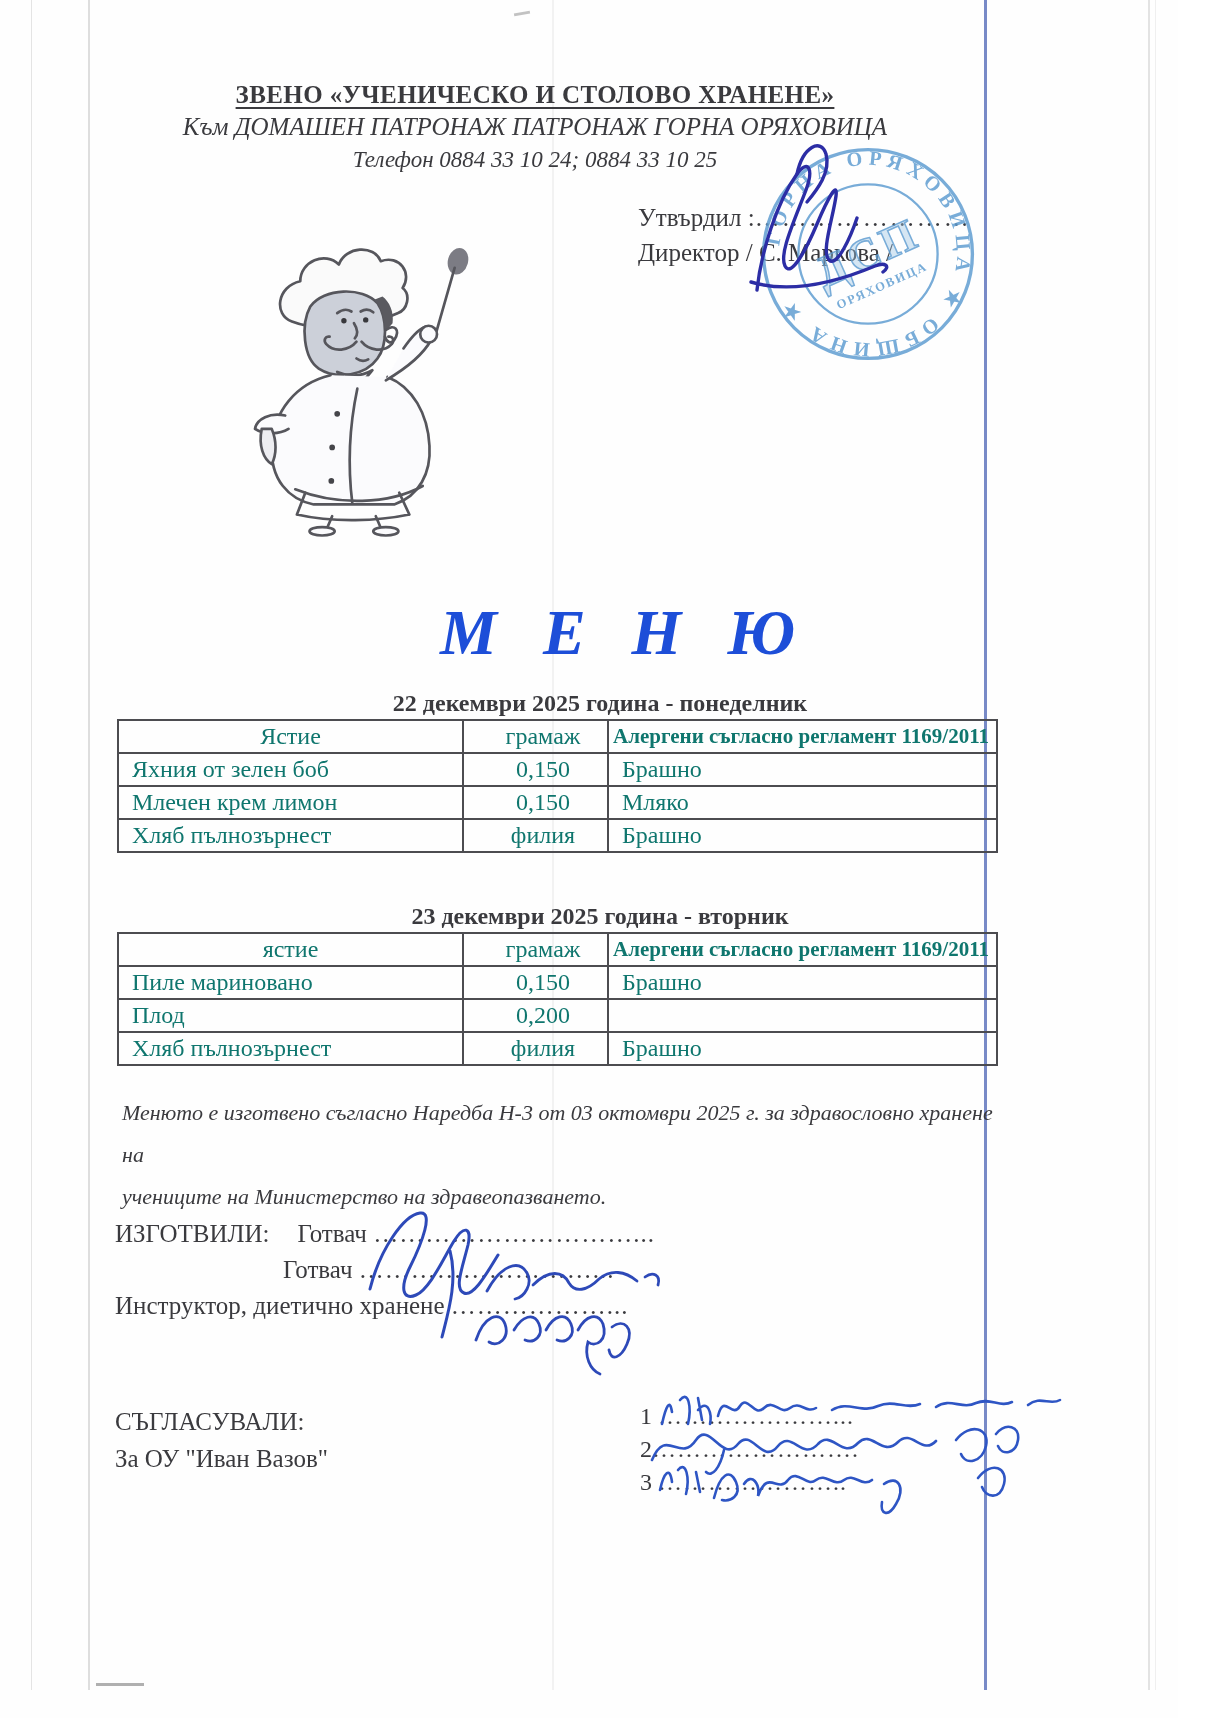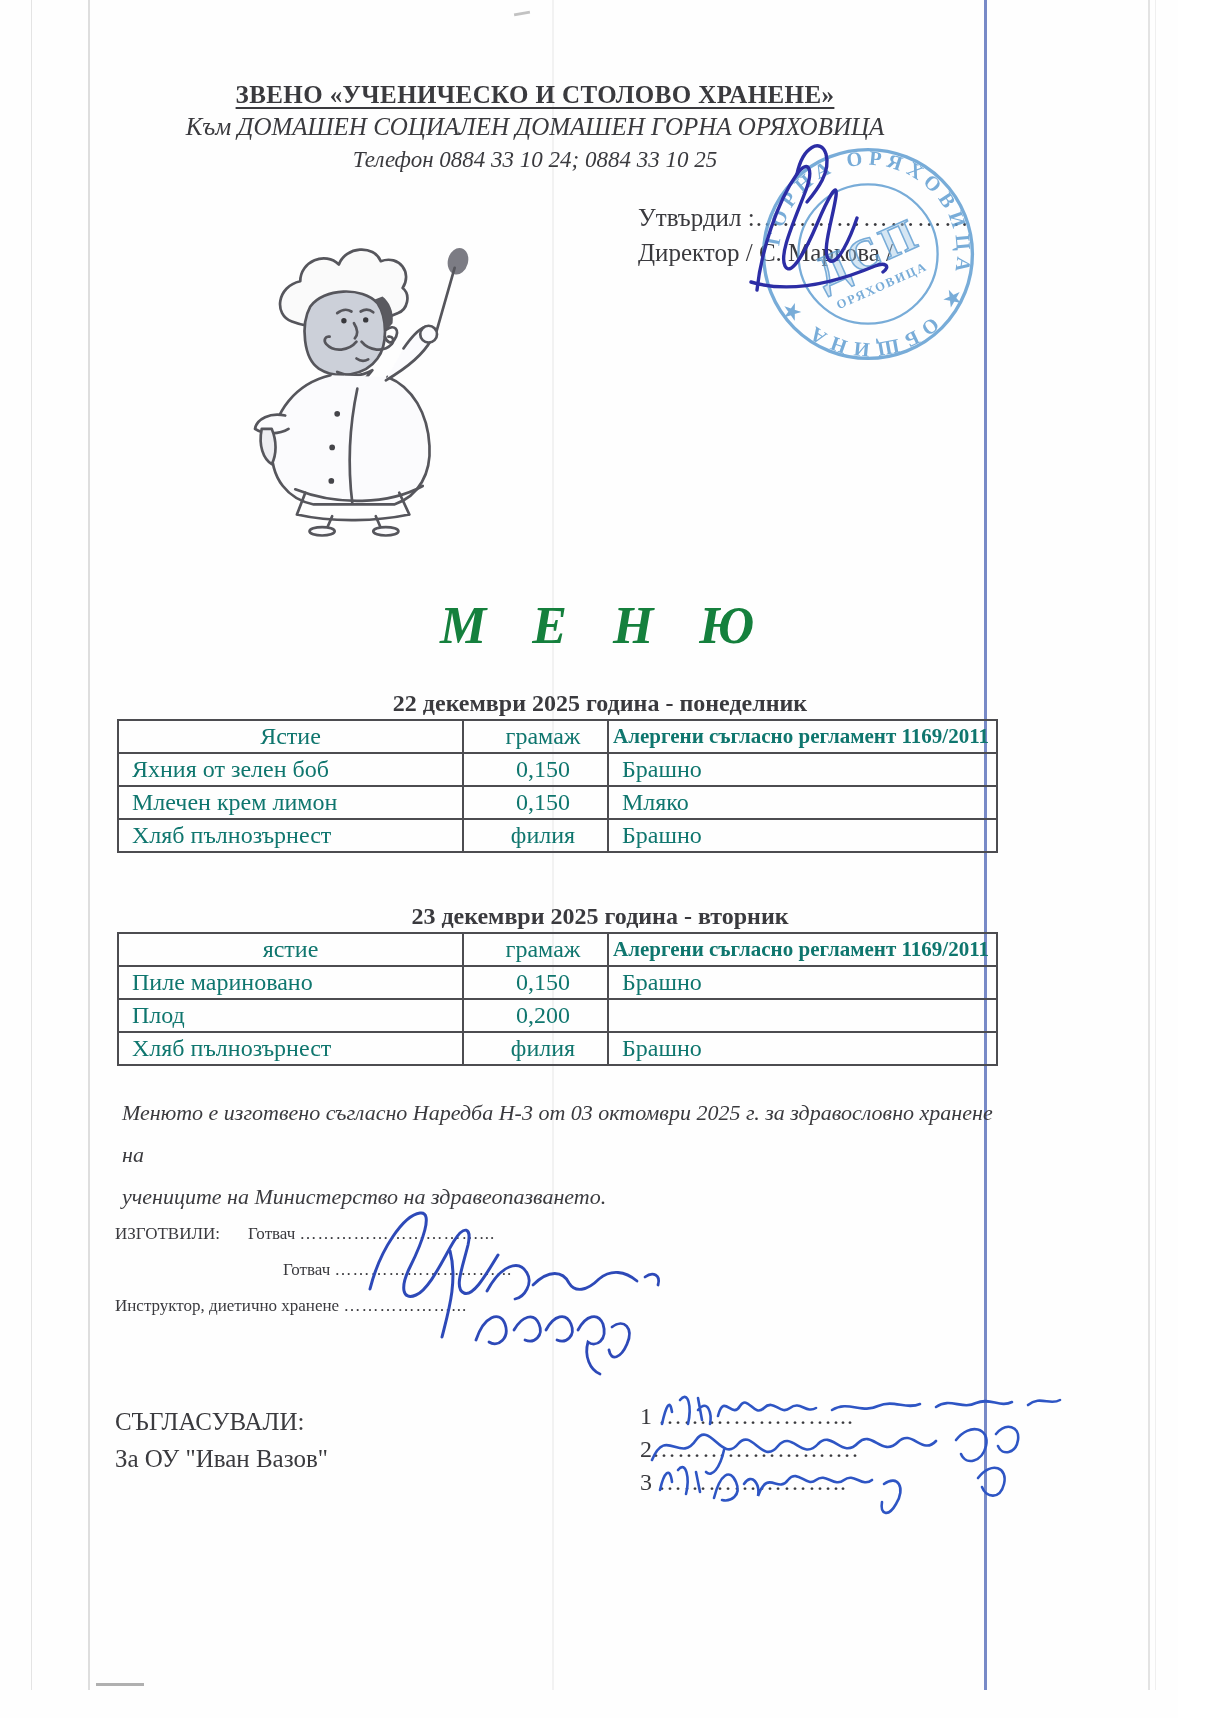--- a/index.html
+++ b/index.html
@@ -24,43 +24,43 @@
   .org-line2{font-size:25px;font-style:italic;margin-top:2px;}
   .org-line3{font-size:23px;font-style:italic;margin-top:3px;}
 
   .approval{position:absolute;left:638px;top:200px;font-size:25px;line-height:35px;white-space:nowrap;}
   .approval .dots{letter-spacing:2px;}
 
   .stamp{position:absolute;left:752px;top:138px;width:232px;height:232px;opacity:.84;}
   .sig-top{position:absolute;left:705px;top:132px;width:225px;height:165px;}
   .chef{position:absolute;left:233px;top:236px;width:252px;height:302px;}
 
-  .menu-title{position:absolute;left:440px;top:596px;font-size:52px;font-style:italic;font-weight:bold;
-    letter-spacing:46px;color:#15803d;white-space:nowrap;}
+  .menu-title{position:absolute;left:440px;top:596px;font-size:64px;font-style:italic;font-weight:bold;
+    letter-spacing:46px;color:#1d4ed8;white-space:nowrap;}
 
   .date-title{position:absolute;left:115px;width:970px;text-align:center;font-size:24px;font-weight:bold;}
   .dt-1{top:690px;}
   .dt-2{top:903px;}
 
   table.menu-table{position:absolute;left:117px;width:834px;border-collapse:collapse;table-layout:fixed;
     font-size:24px;color:#0f766e;}
   .mt-1{top:719px;}
   .mt-2{top:932px;}
   table.menu-table th, table.menu-table td{border:2px solid #4c4c50;padding:0 4px;height:31px;overflow:hidden;white-space:nowrap;}
   table.menu-table .c1{width:335px;}
   table.menu-table .c2{width:120px;text-align:center;padding-left:19px;}
   table.menu-table .c3{width:379px;}
   table.menu-table th.c1, table.menu-table th.c2{font-weight:normal;text-align:center;}
   table.menu-table th.c3{font-weight:bold;font-size:21px;text-align:left;border-radius:14px;}
   table.menu-table td.c1{padding-left:13px;}
   table.menu-table td.c3{padding-left:13px;}
 
   .note{position:absolute;left:122px;top:1092px;width:880px;font-size:22px;font-style:italic;line-height:42px;}
 
-  .prepared{position:absolute;left:115px;top:1216px;font-size:17px;line-height:36px;white-space:nowrap;}
+  .prepared{position:absolute;left:115px;top:1216px;font-size:25px;line-height:36px;white-space:nowrap;}
   .prepared .role1{margin-left:28px;}
   .prepared .indent{padding-left:168px;}
 
   .agreed-left{position:absolute;left:115px;top:1403px;font-size:25px;line-height:37px;}
   .agreed-right{position:absolute;left:640px;top:1400px;font-size:24px;line-height:33px;white-space:nowrap;}
 
   .hand{position:absolute;}
   .dotted{letter-spacing:1px;}
 </style>
 </head>
@@ -72,21 +72,21 @@
   <div class="vline vl-b"></div>
   <div class="vline vl-fold"></div>
   <div class="vline vl-blue"></div>
   <div class="vline vl-gray"></div>
   <div class="vline vl-gray2"></div>
   <div class="edge-dash"></div>
   <div class="top-speck"></div>
 
   <div class="org-header">
     <div class="org-line1">ЗВЕНО «УЧЕНИЧЕСКО И СТОЛОВО ХРАНЕНЕ»</div>
-    <div class="org-line2">Към ДОМАШЕН СОЦИАЛЕН ДОМАШЕН ГОРНА ОРЯХОВИЦА</div>
+    <div class="org-line2">Към ДОМАШЕН ПАТРОНАЖ ПАТРОНАЖ ГОРНА ОРЯХОВИЦА</div>
     <div class="org-line3">Телефон 0884 33 10 24; 0884 33 10 25</div>
   </div>
 
   <div class="approval">
     <div>
       <span>Утвърдил :</span><span class="dots">……………………</span>
     </div>
     <div>Директор / С. Маркова /</div>
   </div>
 

